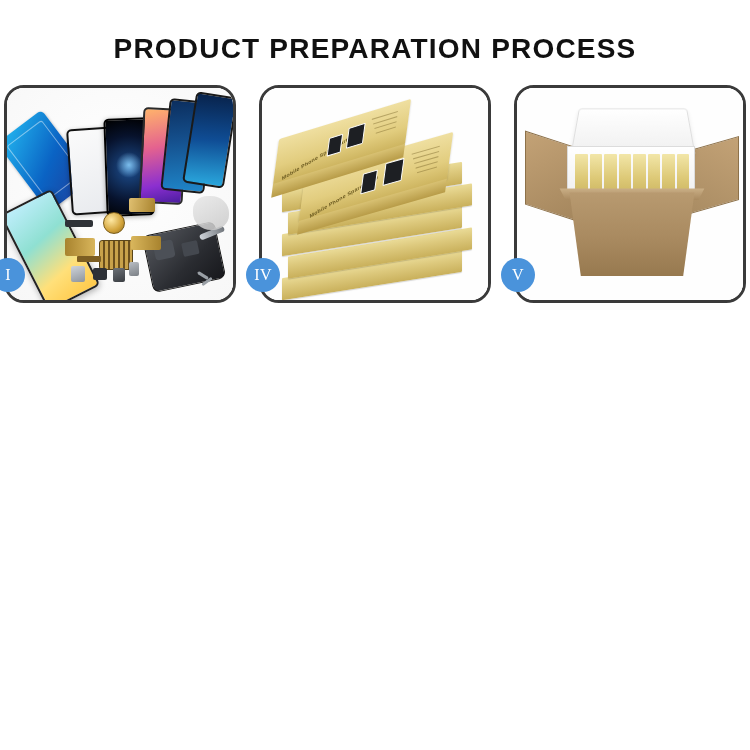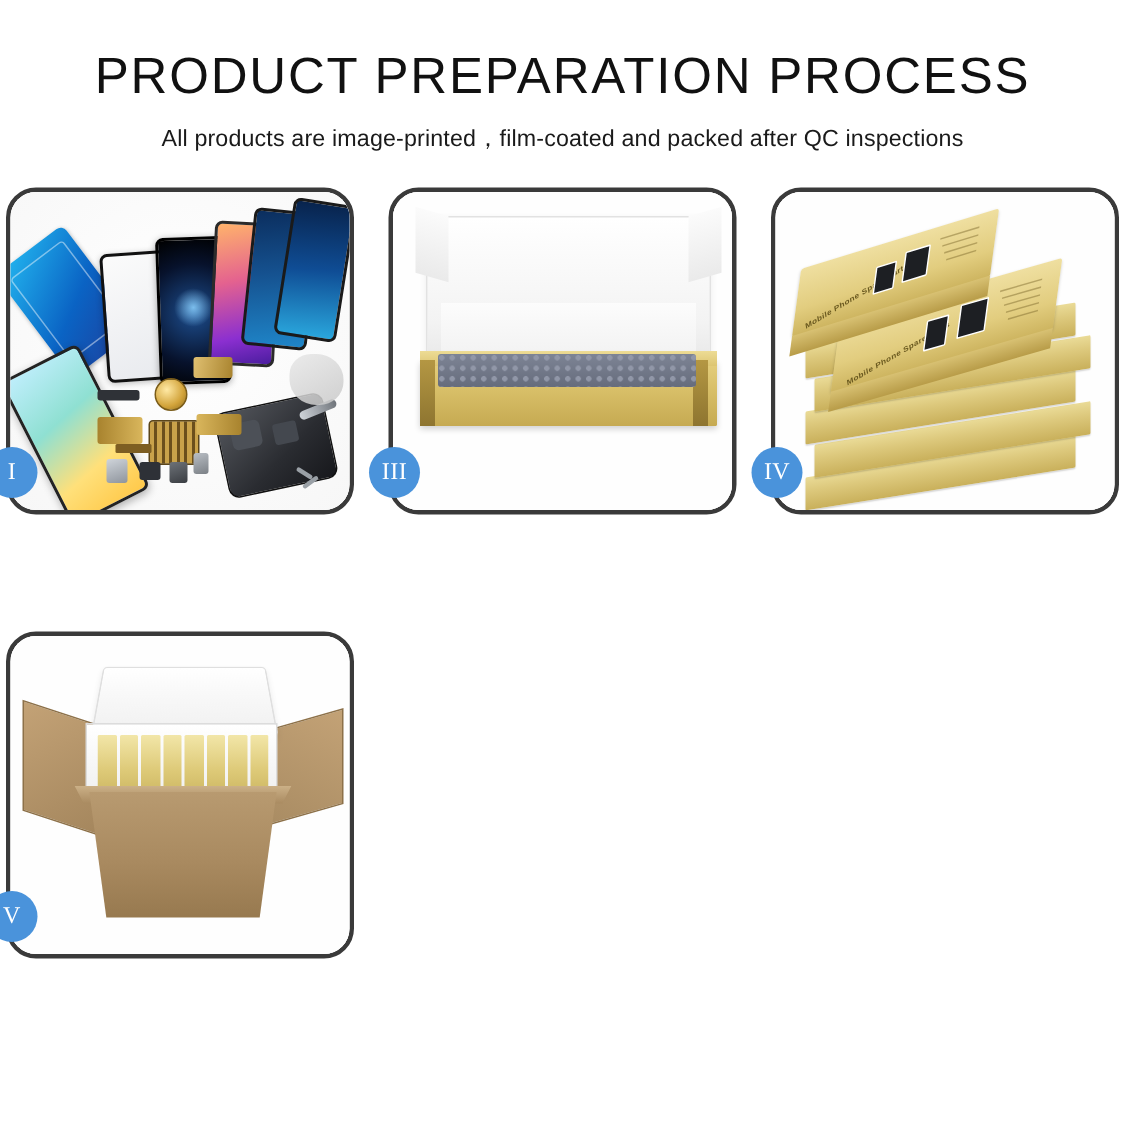--- a/index.html
+++ b/index.html
@@ -7,21 +7,21 @@
     width: 750px; height: 750px;
     background: #ffffff;
     font-family: "Liberation Sans", sans-serif;
     overflow: hidden;
   }
   .page { position: relative; width: 750px; height: 750px; background: #ffffff; }
 
   
   .header { text-align: center; padding-top: 34px; }
   .title {
-    font-size: 34px; font-weight: 400; letter-spacing: 1.2px;
+    font-size: 28px; font-weight: 700; letter-spacing: 1.2px;
     color: #111111; line-height: 1.05; white-space: nowrap;
   }
   .subtitle {
     margin-top: 12px; font-size: 15.5px; color: #1a1a1a;
     font-weight: 400; letter-spacing: .1px; white-space: nowrap;
   }
 
   
   .grid {
     margin: 22px auto 0; width: 742px;
@@ -374,21 +374,20 @@
     background:rgba(120,96,62,.55);
   }
 </style>
 </head>
 <body>
 
 <div class="page">
 
   <div class="header">
     <div class="title">PRODUCT PREPARATION PROCESS</div>
-    <div class="subtitle">All products are image-printed，film-coated and packed after QC inspections</div>
   </div>
 
   <div class="grid">
 
     <div class="card">
       <div class="card-inner">
         <div class="p1">
           <div class="ph blue-film"></div>
           <div class="ph glass"></div>
           <div class="ph dark"></div>
@@ -410,33 +409,20 @@
           <div class="chip sm4"></div>
           <div class="chip screws"></div>
           <div class="chip tool"></div>
           <div class="chip hand"></div>
         </div>
       </div>
       <div class="badge">I</div>
     </div>
 
 
-    <div class="card">
-      <div class="card-inner">
-        <div class="p3">
-          <div class="lid-white"></div>
-          <div class="foam-white"></div>
-          <div class="box-yellow"></div>
-          <div class="box-end-l"></div>
-          <div class="box-end-r"></div>
-          <div class="gray-foam"></div>
-        </div>
-      </div>
-      <div class="badge">III</div>
-    </div>
 
     <div class="card">
       <div class="card-inner">
         <div class="p4">
           <div class="stack">
             <div class="layer" style="top:152px;"></div>
             <div class="layer layer2" style="top:130px;"></div>
             <div class="layer" style="top:108px;"></div>
             <div class="layer layer2" style="top:86px;"></div>
             <div class="layer" style="top:64px;"></div>

